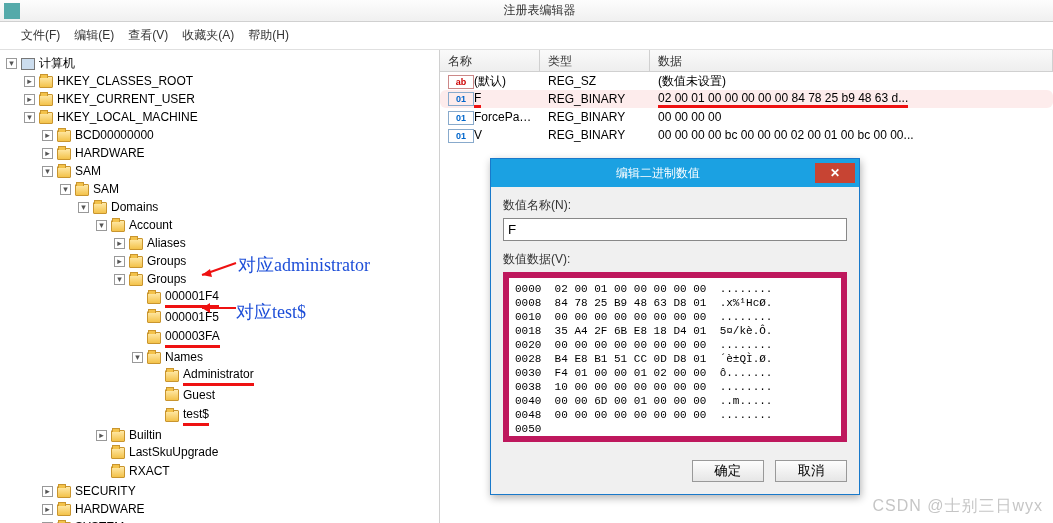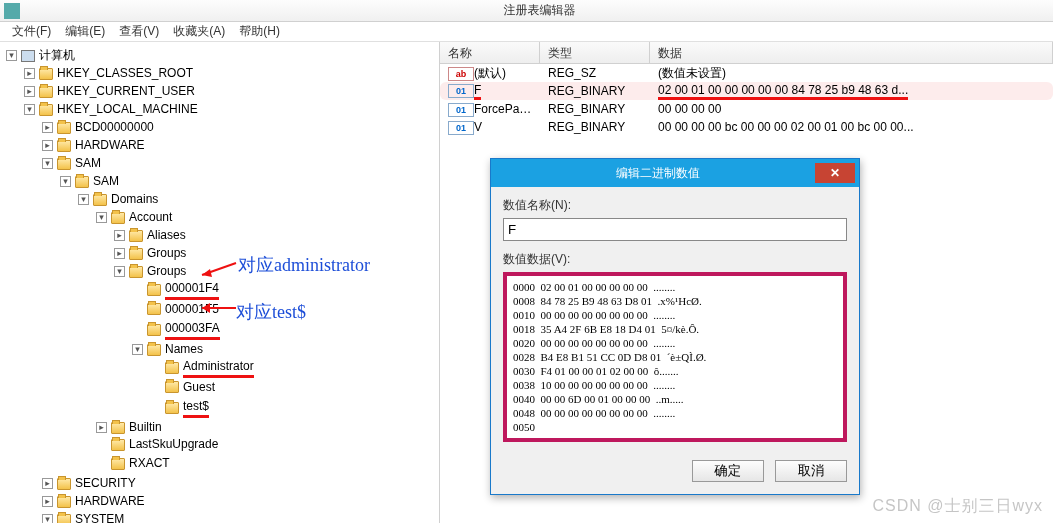--- a/index.html
+++ b/index.html
@@ -1,20 +1,20 @@
 <!DOCTYPE html>
 <html><head>
 <meta charset="utf-8">
 <style>
 * { box-sizing: border-box; margin: 0; padding: 0; }
 body { font-family: "Microsoft YaHei", Tahoma, sans-serif; font-size: 12px; background: #fff; width: 1053px; height: 523px; overflow: hidden; position: relative; }
 .titlebar { background: linear-gradient(#fdfdfd,#f0f0f0); height: 22px; border-bottom: 1px solid #d0d0d0; display: flex; align-items: center; padding-left: 4px; }
 .titlebar .ticon { width: 16px; height: 16px; background: #5aa; margin-right: 6px; }
 .titlebar .title { flex: 1; text-align: center; font-size: 12px; color: #333; }
-.menubar { height: 20px; display: flex; align-items: center; padding-left: 12px; gap: 14px; color: #333; border-bottom: 1px solid #e0e0e0; }
+.menubar { height: 28px; display: flex; align-items: center; padding-left: 21px; gap: 14px; color: #333; border-bottom: 1px solid #e0e0e0; }
 .menubar span { cursor: default; }
 .main { display: flex; height: calc(523px - 42px); }
 .treepane { width: 440px; border-right: 1px solid #d0d0d0; overflow: auto; padding: 4px 2px; background: #fff; }
 .listpane { flex: 1; position: relative; background: #fff; }
 .listheader { display: flex; height: 22px; border-bottom: 1px solid #d0d0d0; background: linear-gradient(#fafafa,#eee); }
 .listheader .col { padding: 3px 8px; border-right: 1px solid #d0d0d0; color: #333; }
 .col-name { width: 100px; }
 .col-type { width: 110px; }
 .col-data { flex: 1; }
 .listrow { display: flex; height: 18px; align-items: center; }
@@ -32,21 +32,21 @@
 .folder { width: 14px; height: 12px; background: linear-gradient(#ffe9a8,#f3c24a); border: 1px solid #c9952e; border-radius: 1px; margin-right: 4px; position: relative; }
 .folder::before { content:""; position:absolute; top:-3px; left:0; width:6px; height:3px; background:#f3c24a; border:1px solid #c9952e; border-bottom:none; }
 .comp { width:14px; height:12px; border:1px solid #777; background:#cde; margin-right:4px; }
 .dialog { position: absolute; left: 470px; top: 158px; width: 370px; background: #f0f0f0; border: 1px solid #1979ca; box-shadow: 1px 3px 8px rgba(0,0,0,.3); margin-left: 20px; }
 .dialog .dtitle { background: #1ba1e2; color: #fff; display: flex; align-items: center; height: 28px; padding: 0 4px 0 10px; font-size: 12px; }
 .dialog .dtitle .t { flex:1; text-align:center; }
 .dialog .closebtn { width: 40px; height: 20px; background: #c74433; color: #fff; display: flex; align-items: center; justify-content: center; font-weight: bold; }
 .dialog .body { padding: 10px 12px; }
 .dialog label { display:block; margin-bottom:4px; color:#333; }
 .dialog input[type=text] { width: 100%; padding: 3px 4px; border: 1px solid #888; background: #fff; margin-bottom: 10px; }
-.hexbox { width: 100%; height: 170px; border: 4px solid #be185d; background: #fff; padding: 4px 6px; font-family: Liberation Serif, serif; font-size: 11px; line-height: 14px; white-space: pre; overflow: hidden; }
+.hexbox { width: 100%; height: 170px; border: 6px solid #be185d; background: #fff; padding: 4px 6px; font-family: Liberation Mono, monospace; font-size: 11px; line-height: 14px; white-space: pre; overflow: hidden; }
 .btnrow { text-align: right; padding: 8px 12px 12px; }
 .btnrow button { width: 72px; height: 22px; margin-left: 8px; border: 1px solid #999; background: linear-gradient(#fdfdfd,#e6e6e6); }
 .annot { position: absolute; color: #1d4ed8; font-family: "KaiTi","STKaiti",serif; font-size: 18px; pointer-events: none; }
 .arrow { position: absolute; pointer-events: none; }
 .watermark { position: absolute; right: 10px; bottom: 6px; color: rgba(150,150,150,.55); font-size: 16px; letter-spacing: 1px; }
 .hl { background: rgba(233,17,17,.08); border-radius: 6px; }
 </style>
 </head>
 <body>
 

